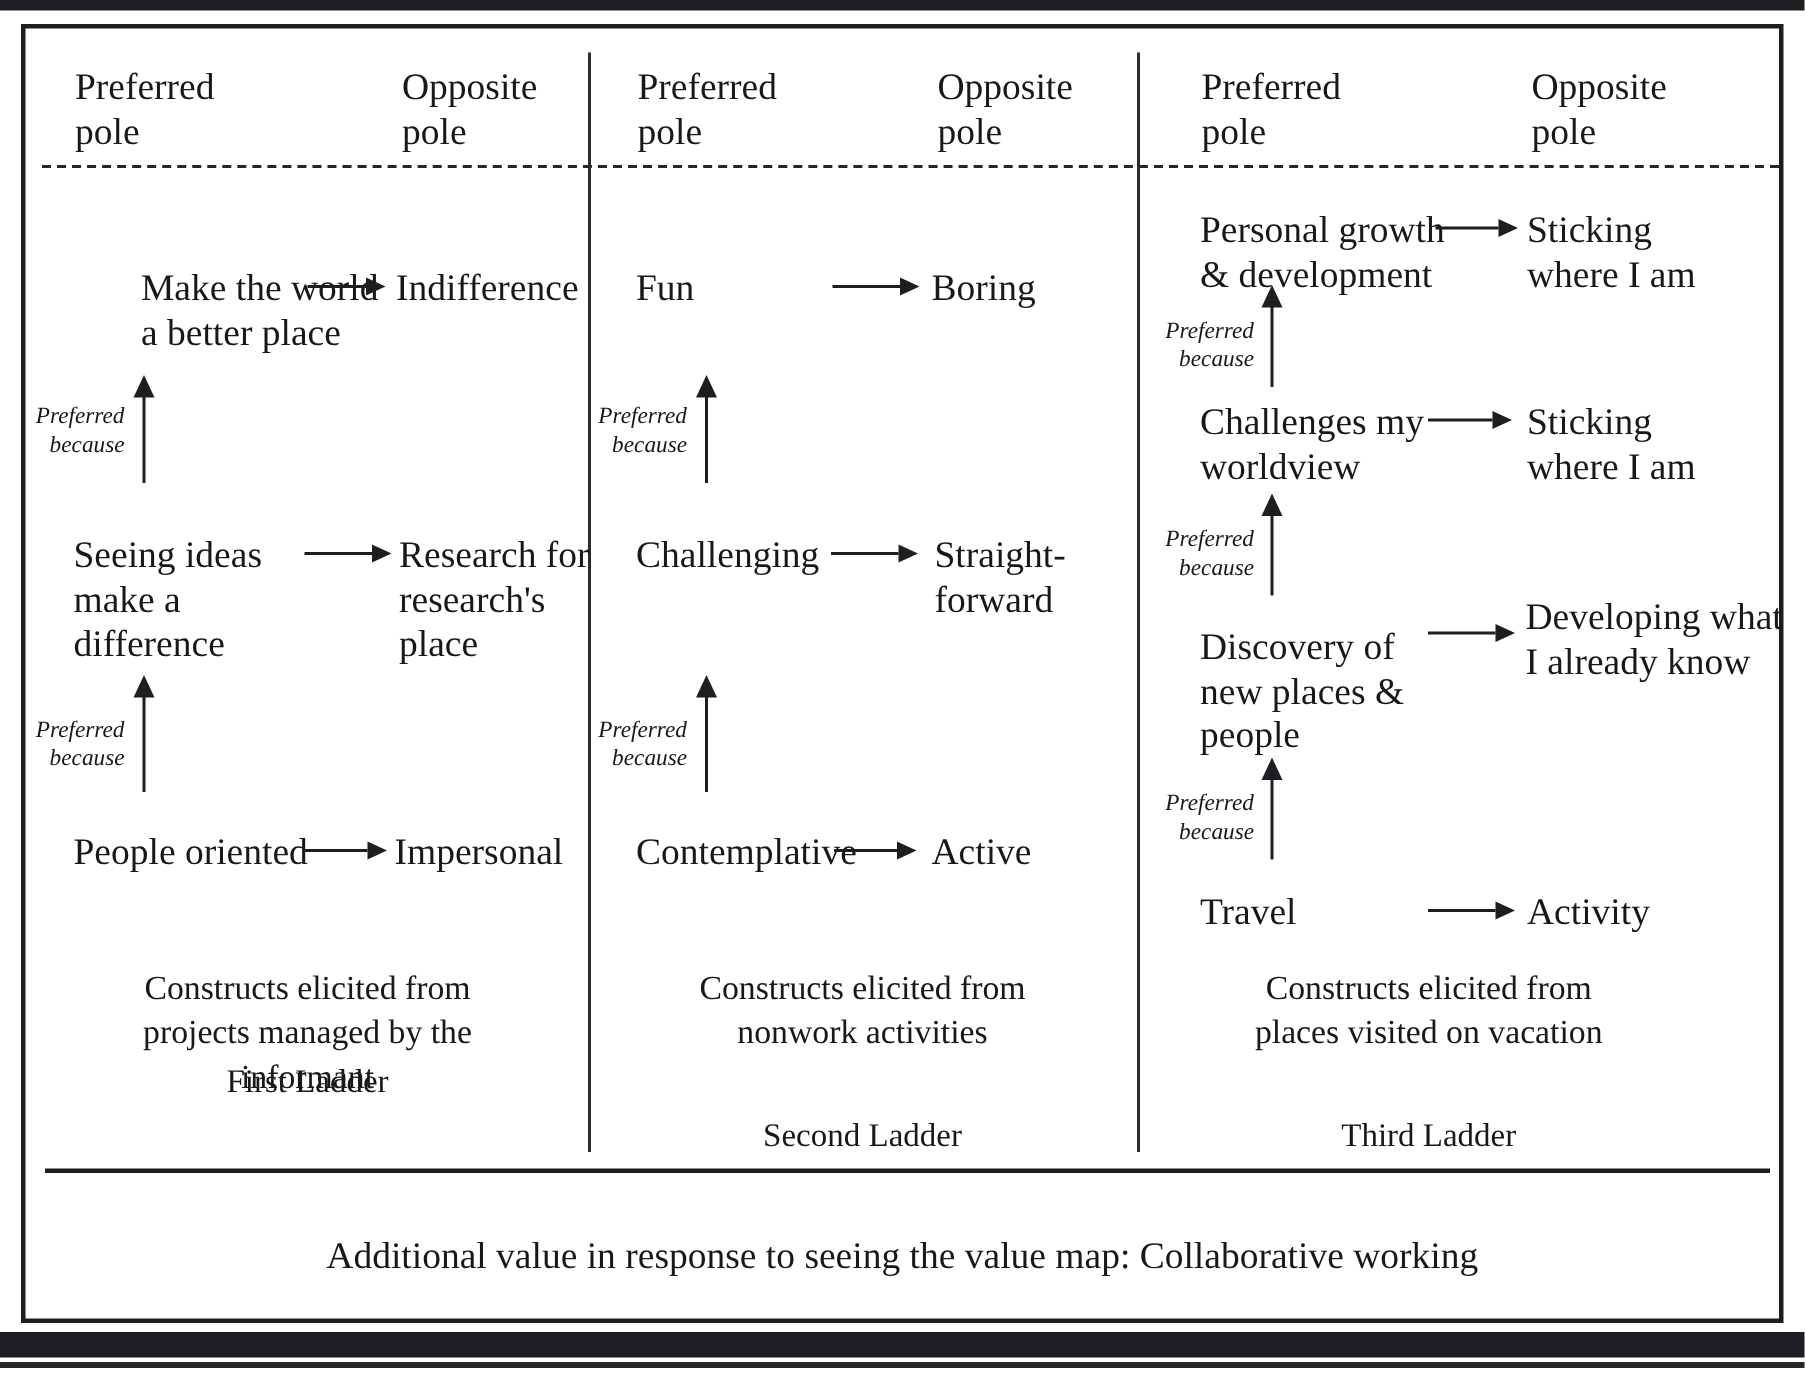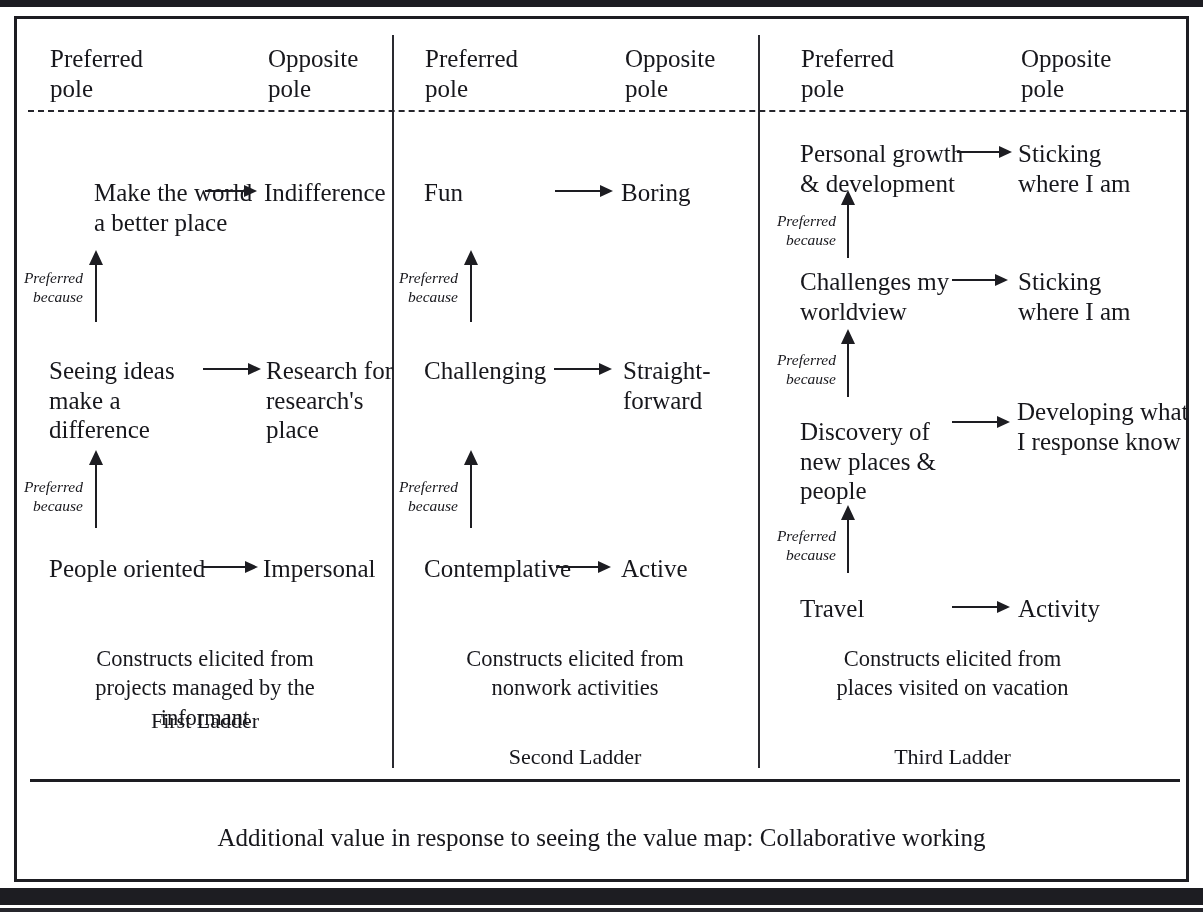--- a/index.html
+++ b/index.html
@@ -296,21 +296,21 @@
 because</div>
 
   <div class="txt pole" style="left:800px; top:417px;">Discovery of
 new places &amp;
 people</div>
   <div class="arrow-h" style="left:952px; top:415px; width:58px;">
     <div class="shaft" style="width:45px;"></div>
       <div class="head" style="left:45px;"></div>
   </div>
   <div class="txt pole" style="left:1017px; top:397px;">Developing what
-I response know</div>
+I already know</div>
 
   <div class="arrow-v" style="left:841px; top:505px; height:68px;">
     <div class="head"></div>
       <div class="shaft" style="height:54px;"></div>
   </div>
   <div class="txt because" style="left:760px; top:527px; width:76px;">Preferred
 because</div>
 
   <div class="txt pole" style="left:800px; top:594px;">Travel</div>
   <div class="arrow-h" style="left:952px; top:600px; width:58px;">

